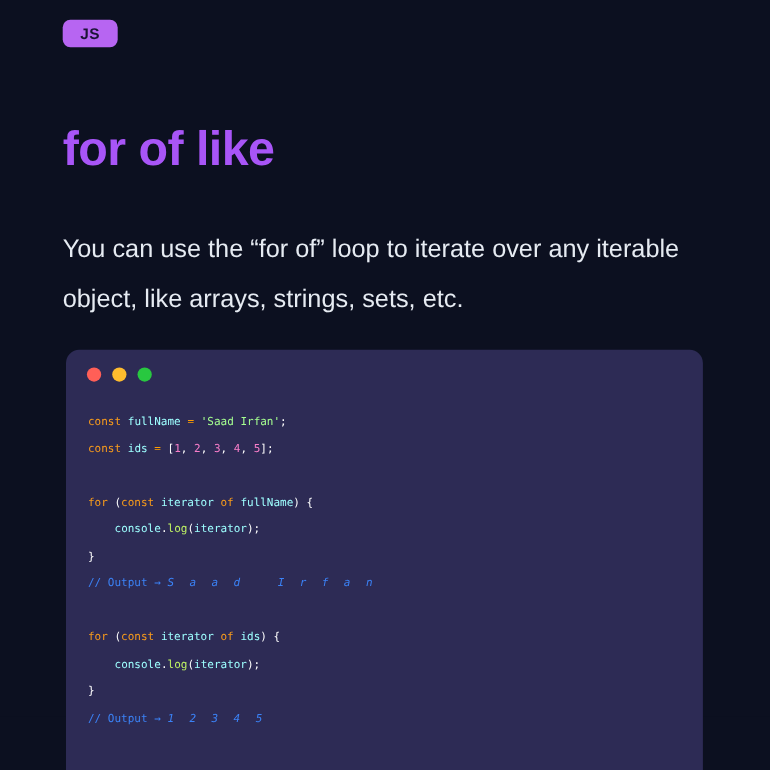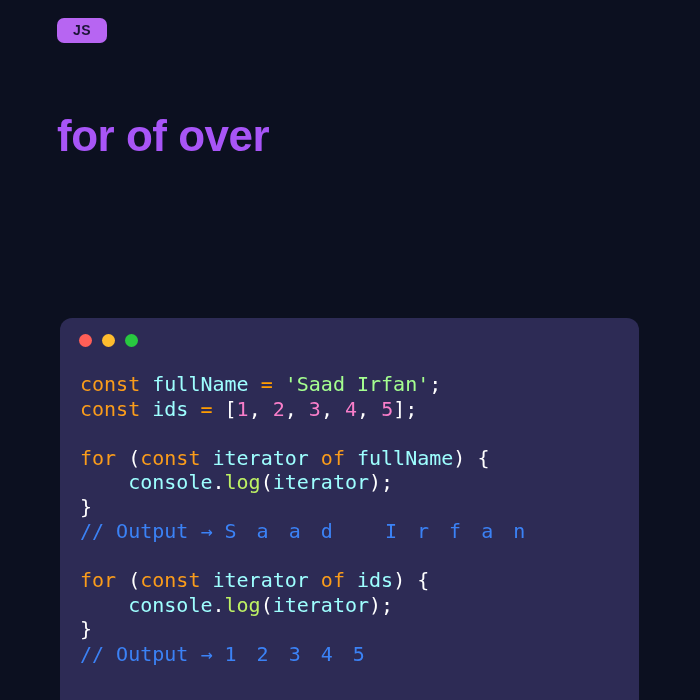--- a/index.html
+++ b/index.html
@@ -96,50 +96,51 @@
   .dot-red    { background: #ff5f57; }
   .dot-yellow { background: #febc2e; }
   .dot-green  { background: #28c840; }
 
   .code-body {
     position: absolute;
     top: 54px;
     left: 20px;
     right: 12px;
     font-family: "DejaVu Sans Mono", "Liberation Mono", monospace;
-    font-size: 20px;
+    font-size: 10px;
     line-height: 24.5px;
     white-space: pre;
     color: #ffffff;
   }
   .code-line { min-height: 24.5px; }
   .blank-line { height: 24.5px; }
 
   
   .tok-kw      { color: #fa9c1b; }        
   .tok-var     { color: #9effff; }        
   .tok-op      { color: #ff9d00; }        
   .tok-str     { color: #a5ff90; }        
   .tok-num     { color: #f97eca; }        
   .tok-punct   { color: #ffffff; }        
   .tok-fn      { color: #bef264; }        
   .tok-comment { color: #3b82f6; }        
-  .spaced      { letter-spacing: 4px; }
+  .spaced      { letter-spacing: 4px; font-style: italic; }
 </style>
 </head>
 <body>
 
 <div class="page">
 
   <div class="badge-row">
     <span class="lang-badge">JS</span>
   </div>
 
-  <h1 class="title">for of over</h1>
+  <h1 class="title">for of like</h1>
 
+  <p class="description">You can use the “for of” loop to iterate over any iterable object, like arrays, strings, sets, etc.</p>
 
   <div class="code-card">
 
     <div class="window-dots">
       <span class="dot dot-red"></span>
       <span class="dot dot-yellow"></span>
       <span class="dot dot-green"></span>
     </div>
 
     <div class="code-body" id="code-body"><div class="code-line"><span class="tok-kw">const</span><span class="tok-punct"> </span><span class="tok-var">fullName</span><span class="tok-punct"> </span><span class="tok-op">=</span><span class="tok-punct"> </span><span class="tok-str">'Saad Irfan'</span><span class="tok-punct">;</span></div><div class="code-line"><span class="tok-kw">const</span><span class="tok-punct"> </span><span class="tok-var">ids</span><span class="tok-punct"> </span><span class="tok-op">=</span><span class="tok-punct"> [</span><span class="tok-num">1</span><span class="tok-punct">, </span><span class="tok-num">2</span><span class="tok-punct">, </span><span class="tok-num">3</span><span class="tok-punct">, </span><span class="tok-num">4</span><span class="tok-punct">, </span><span class="tok-num">5</span><span class="tok-punct">];</span></div><div class="blank-line">&nbsp;</div><div class="code-line"><span class="tok-kw">for</span><span class="tok-punct"> (</span><span class="tok-kw">const</span><span class="tok-punct"> </span><span class="tok-var">iterator</span><span class="tok-punct"> </span><span class="tok-kw">of</span><span class="tok-punct"> </span><span class="tok-var">fullName</span><span class="tok-punct">) {</span></div><div class="code-line"><span class="tok-punct">    </span><span class="tok-var">console</span><span class="tok-punct">.</span><span class="tok-fn">log</span><span class="tok-punct">(</span><span class="tok-var">iterator</span><span class="tok-punct">);</span></div><div class="code-line"><span class="tok-punct">}</span></div><div class="code-line"><span class="tok-comment">// Output → </span><span class="tok-comment spaced">S a a d   I r f a n</span></div><div class="blank-line">&nbsp;</div><div class="code-line"><span class="tok-kw">for</span><span class="tok-punct"> (</span><span class="tok-kw">const</span><span class="tok-punct"> </span><span class="tok-var">iterator</span><span class="tok-punct"> </span><span class="tok-kw">of</span><span class="tok-punct"> </span><span class="tok-var">ids</span><span class="tok-punct">) {</span></div><div class="code-line"><span class="tok-punct">    </span><span class="tok-var">console</span><span class="tok-punct">.</span><span class="tok-fn">log</span><span class="tok-punct">(</span><span class="tok-var">iterator</span><span class="tok-punct">);</span></div><div class="code-line"><span class="tok-punct">}</span></div><div class="code-line"><span class="tok-comment">// Output → </span><span class="tok-comment spaced">1 2 3 4 5</span></div></div>

